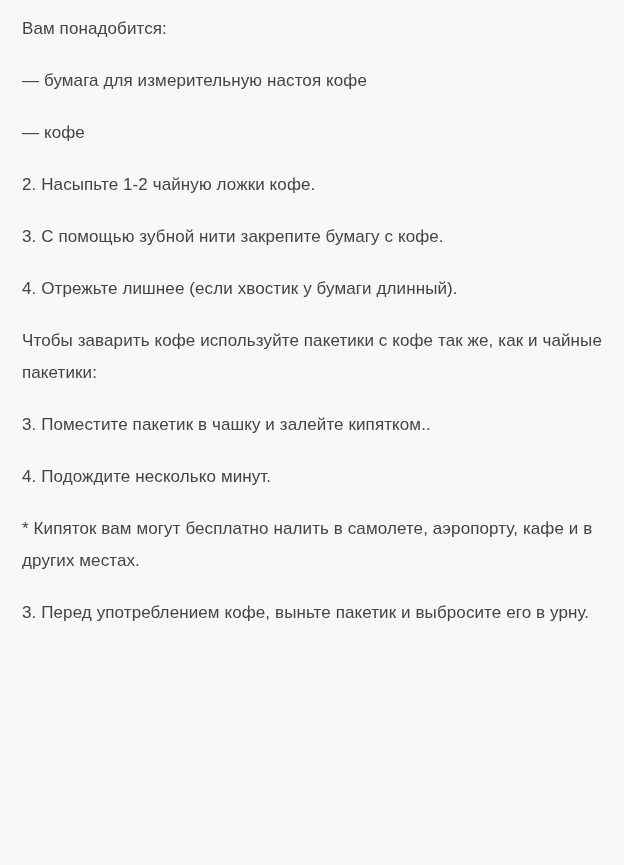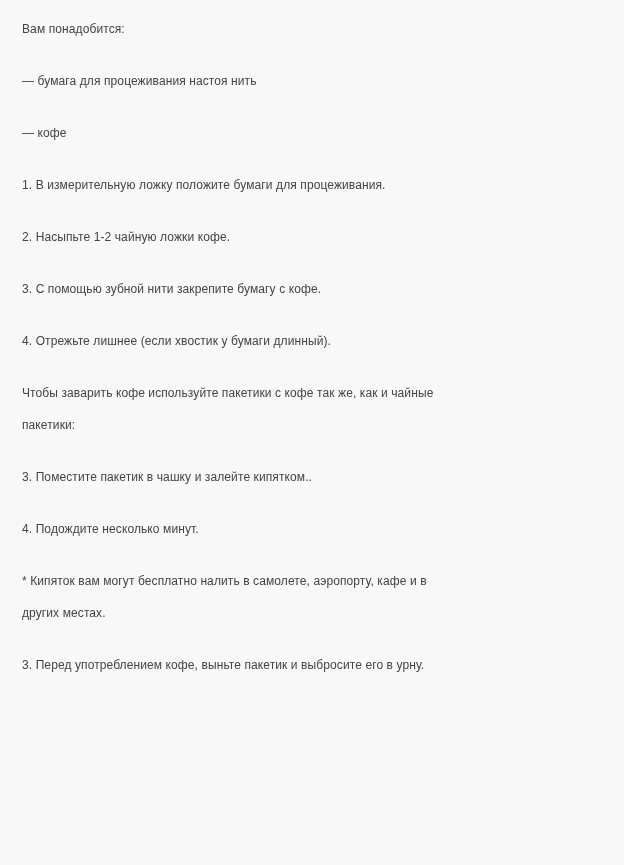--- a/index.html
+++ b/index.html
@@ -11,45 +11,44 @@
     height: 865px;
     background: #f8f8f8;
     overflow: hidden;
   }
   .doc {
     box-sizing: border-box;
     width: 624px;
     height: 865px;
     padding: 13px 20px 0 22px;
     font-family: "Liberation Sans", "DejaVu Sans", sans-serif;
-    font-size: 12px;
+    font-size: 17px;
     font-weight: 400;
     color: #444444;
   }
   .doc p {
     margin: 0 0 20px 0;
     line-height: 32px;
     white-space: pre-line; 
     letter-spacing: 0.1px;
   }
 </style>
 </head>
 <body>
 
 <div class="doc">
 
   <p>Вам понадобится:</p>
 
-  <p>— бумага для процеживания настоя нить</p>
+  <p>— бумага для измерительную настоя кофе</p>
 
   <p>— кофе</p>
 
 
 
-  <p>1. В измерительную ложку положите бумаги для процеживания.</p>
 
   <p>2. Насыпьте 1-2 чайную ложки кофе.</p>
 
   <p>3. С помощью зубной нити закрепите бумагу с кофе.</p>
 
   <p>4. Отрежьте лишнее (если хвостик у бумаги длинный).</p>
 
 
   <p>Чтобы заварить кофе используйте пакетики с кофе так же, как и чайные
 пакетики:</p>

